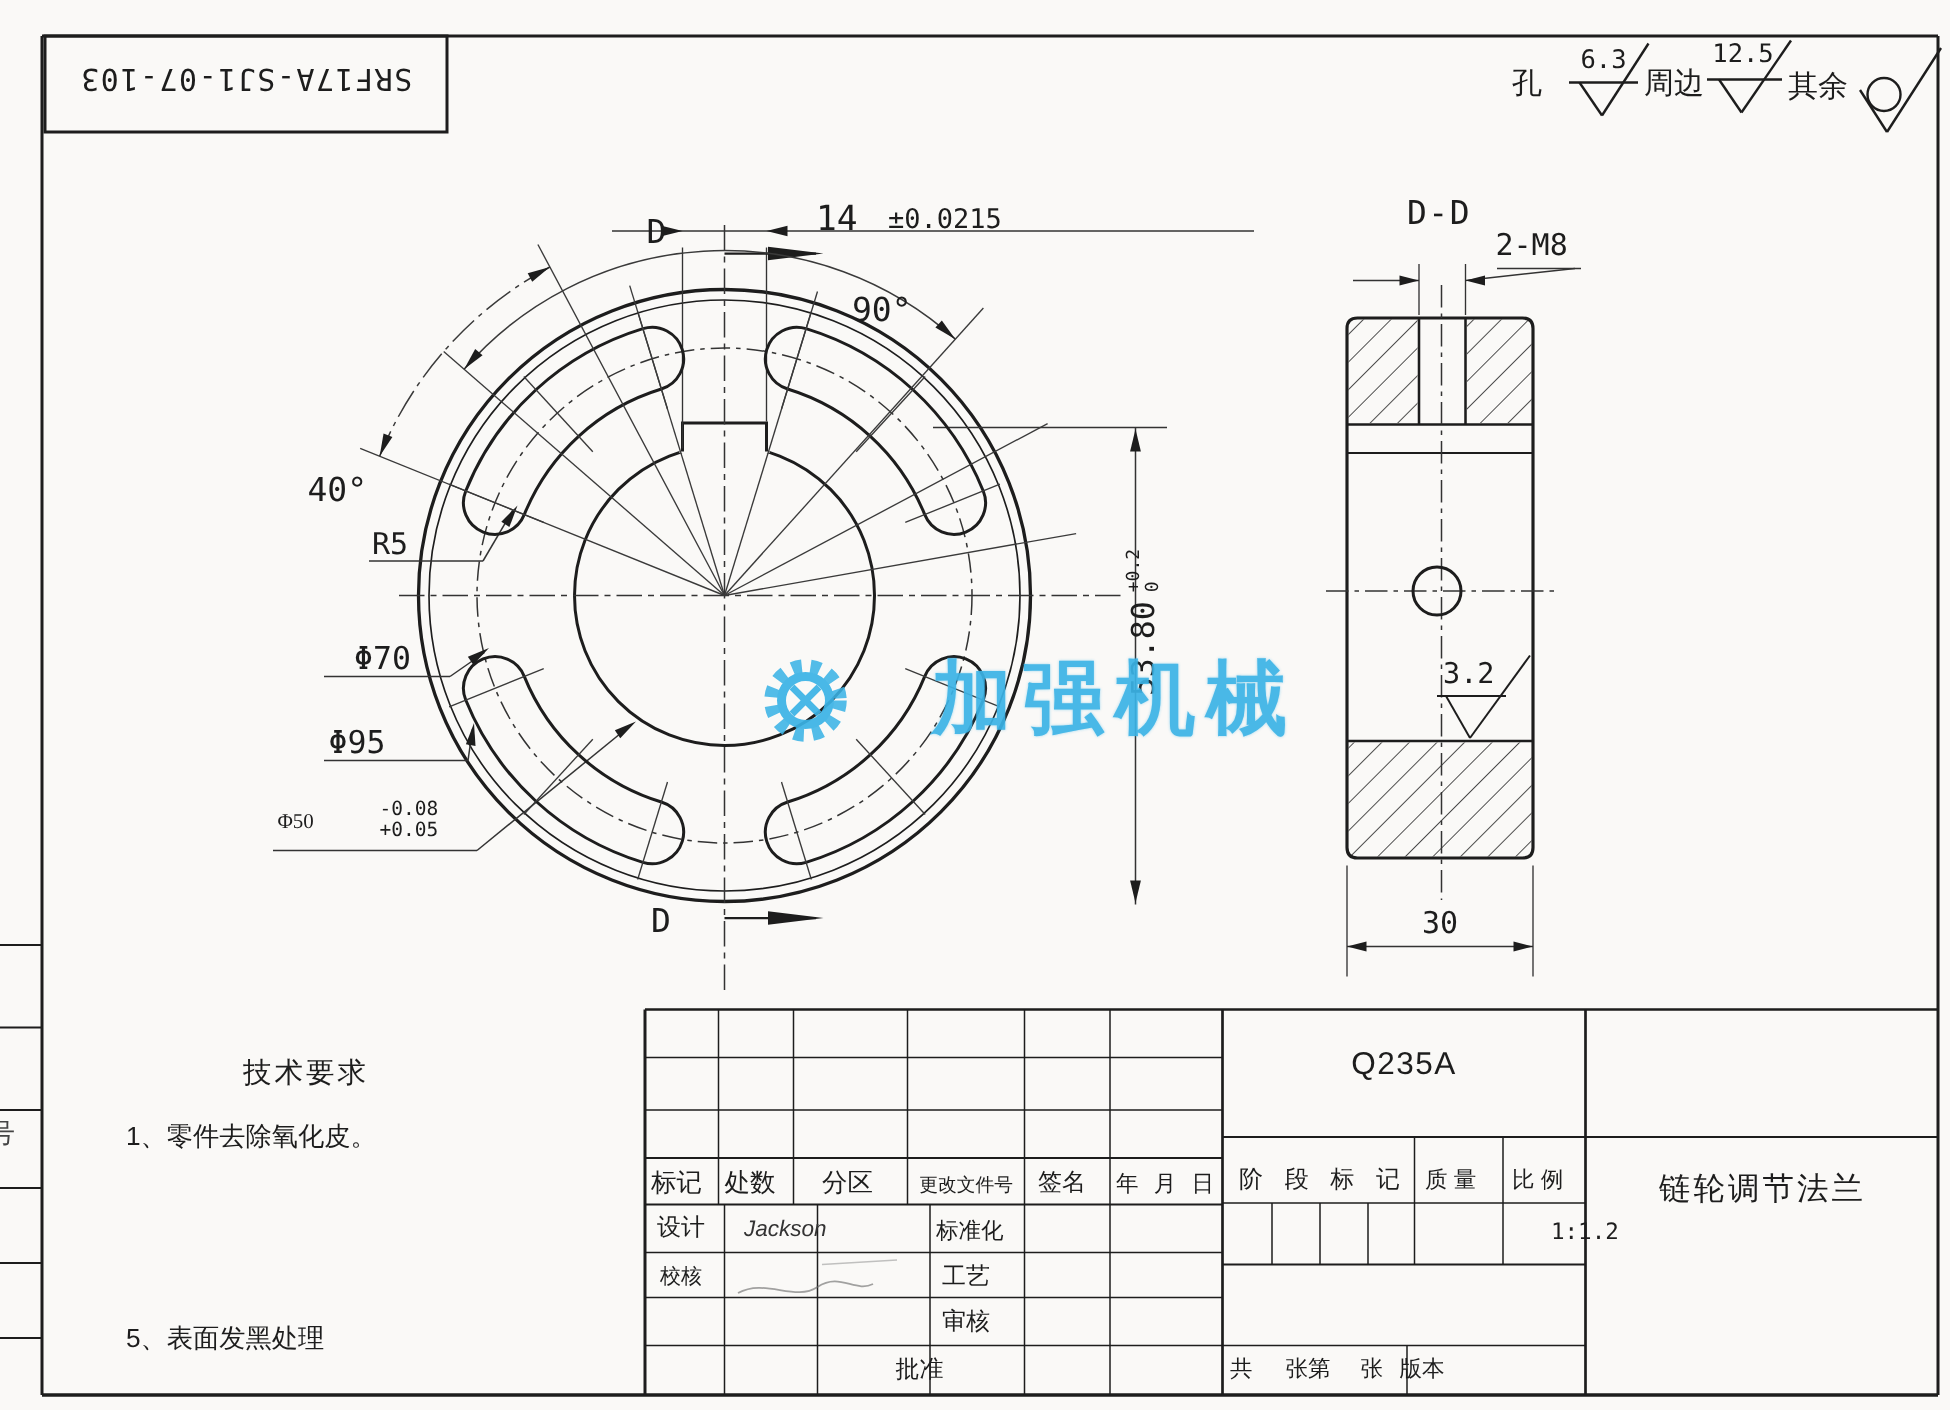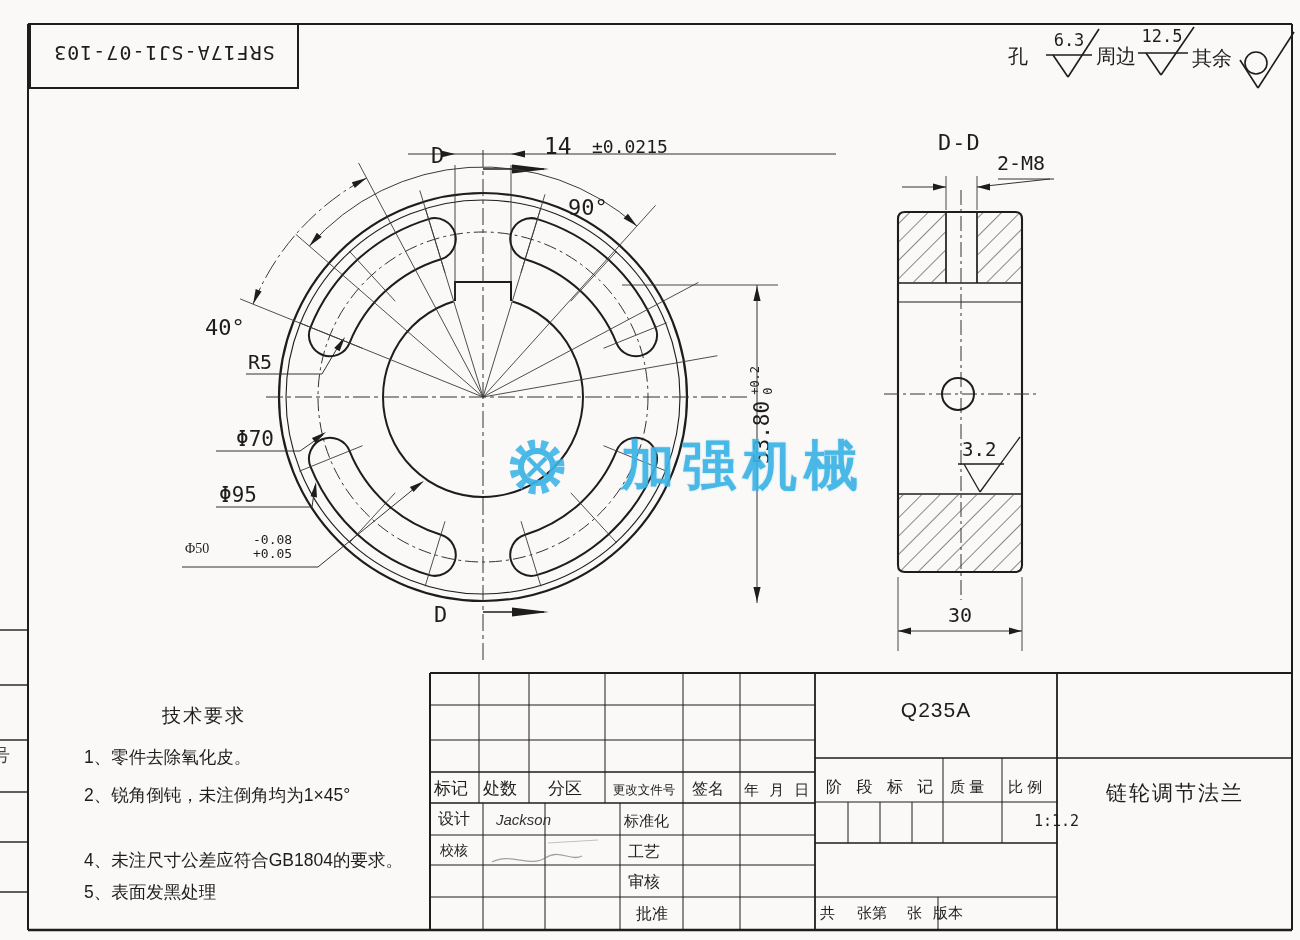--- a/index.html
+++ b/index.html
@@ -244,38 +244,36 @@
   </span>
 </div>
 
 <div class="t dim" style="left:938px;top:131px;font-size:22px;letter-spacing:1px;">D-D</div>
 <div class="t dim" style="left:997px;top:153px;font-size:20px;">2-M8</div>
 <div class="t dim" style="left:962px;top:440px;font-size:19px;">3.2</div>
 <div class="t dim ctr" style="left:930px;top:605px;width:60px;font-size:20px;">30</div>
 
 <div class="t cjk" style="left:162px;top:706px;font-size:19px;letter-spacing:2px;">技术要求</div>
 <div class="t cjk" style="left:84px;top:748px;font-size:17.5px;">1、零件去除氧化皮。</div>
-<div class="t cjk" style="left:84px;top:786px;font-size:17.5px;">2、锐角倒钝，未注倒角均为1×45°</div>
-<div class="t cjk" style="left:84px;top:851px;font-size:17.5px;">4、未注尺寸公差应符合GB1804的要求。</div>
 <div class="t cjk" style="left:84px;top:883px;font-size:17.5px;">5、表面发黑处理</div>
 
 <div class="t cjk" style="left:434px;top:780px;font-size:17px;">标记</div>
 <div class="t cjk" style="left:483px;top:780px;font-size:17px;">处数</div>
 <div class="t cjk" style="left:548px;top:780px;font-size:17px;">分区</div>
 <div class="t cjk ctr" style="left:606px;top:784px;width:76px;font-size:12.5px;">更改文件号</div>
 <div class="t cjk" style="left:692px;top:781px;font-size:16px;">签名</div>
 <div class="t cjk" style="left:744px;top:782px;font-size:15px;letter-spacing:3px;">年 月 日</div>
 
 <div class="t cjk" style="left:438px;top:811px;font-size:16px;">设计</div>
 <div class="t" style="left:496px;top:812px;font-size:15px;font-style:italic;color:#333;">Jackson</div>
 <div class="t cjk" style="left:624px;top:813px;font-size:15px;">标准化</div>
 <div class="t cjk" style="left:440px;top:843px;font-size:14px;">校核</div>
 <div class="t cjk" style="left:628px;top:844px;font-size:16px;">工艺</div>
 <div class="t cjk" style="left:628px;top:874px;font-size:16px;">审核</div>
-<div class="t cjk" style="left:636px;top:906px;font-size:16px;">批准</div>
+<div class="t cjk" style="left:597px;top:906px;font-size:16px;">批准</div>
 
 <div class="t cjk" style="left:826px;top:779px;font-size:16px;letter-spacing:5px;">阶 段 标 记</div>
 <div class="t cjk" style="left:950px;top:779px;font-size:15px;">质 量</div>
 <div class="t cjk" style="left:1008px;top:779px;font-size:15px;">比 例</div>
 <div class="t dim ctr" style="left:1034px;top:814px;width:32px;font-size:15px;">1:1.2</div>
 <div class="t ctr" style="left:856px;top:699px;width:160px;font-size:21px;font-family:'Liberation Sans',sans-serif;letter-spacing:1px;">Q235A</div>
 <div class="t cjk ctr" style="left:1062px;top:782px;width:226px;font-size:21px;letter-spacing:2px;">链轮调节法兰</div>
 
 <div class="t cjk" style="left:820px;top:905px;font-size:15px;">共</div>
 <div class="t cjk" style="left:857px;top:905px;font-size:15px;">张第</div>

